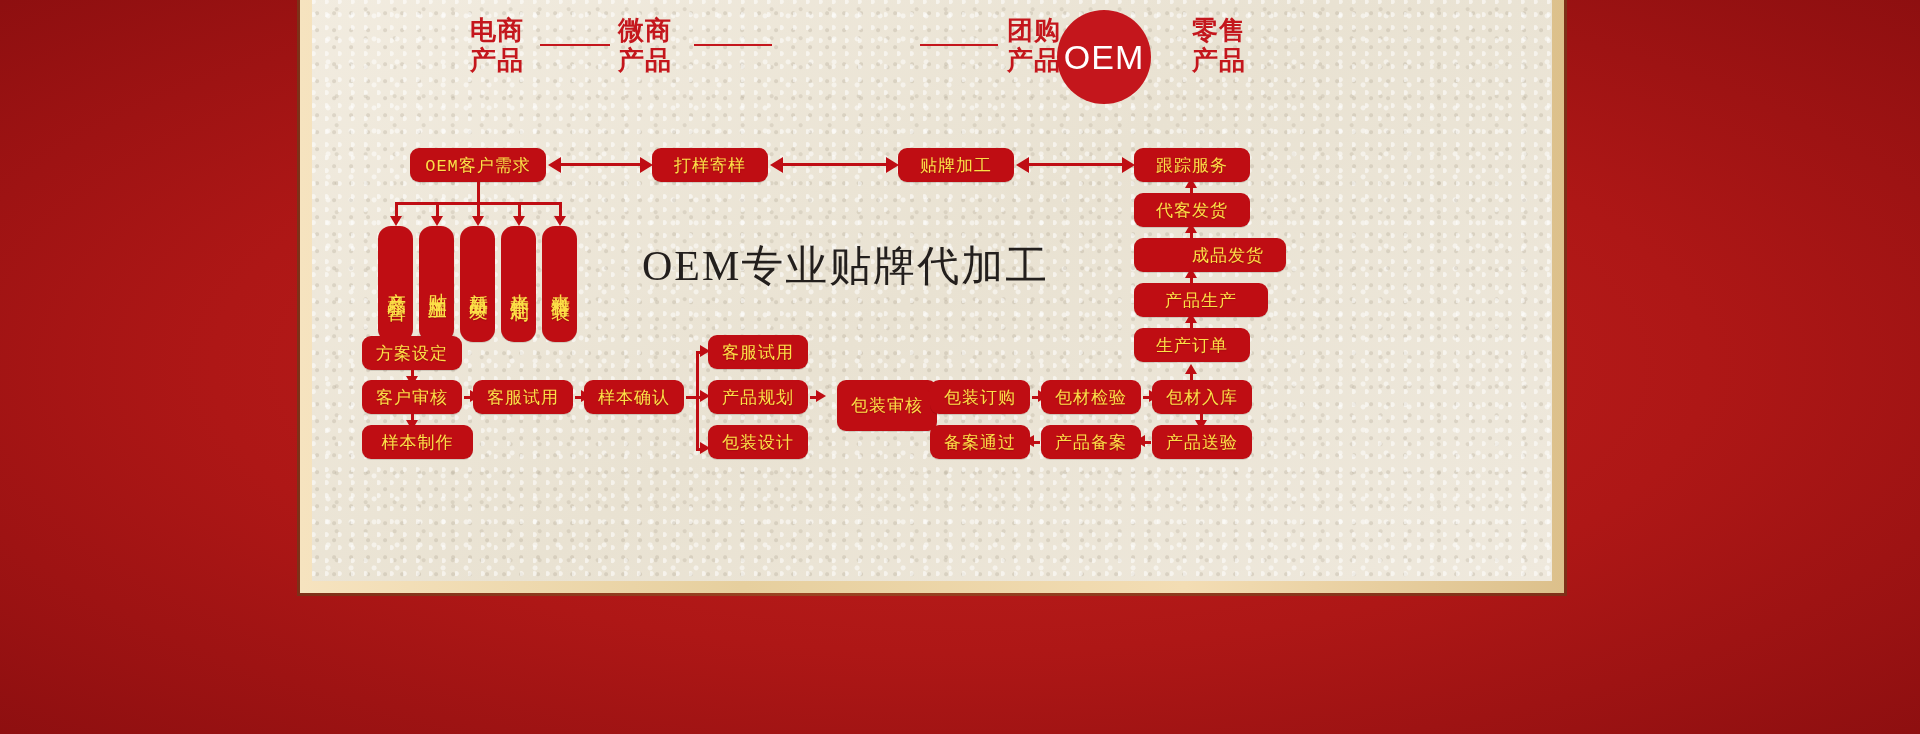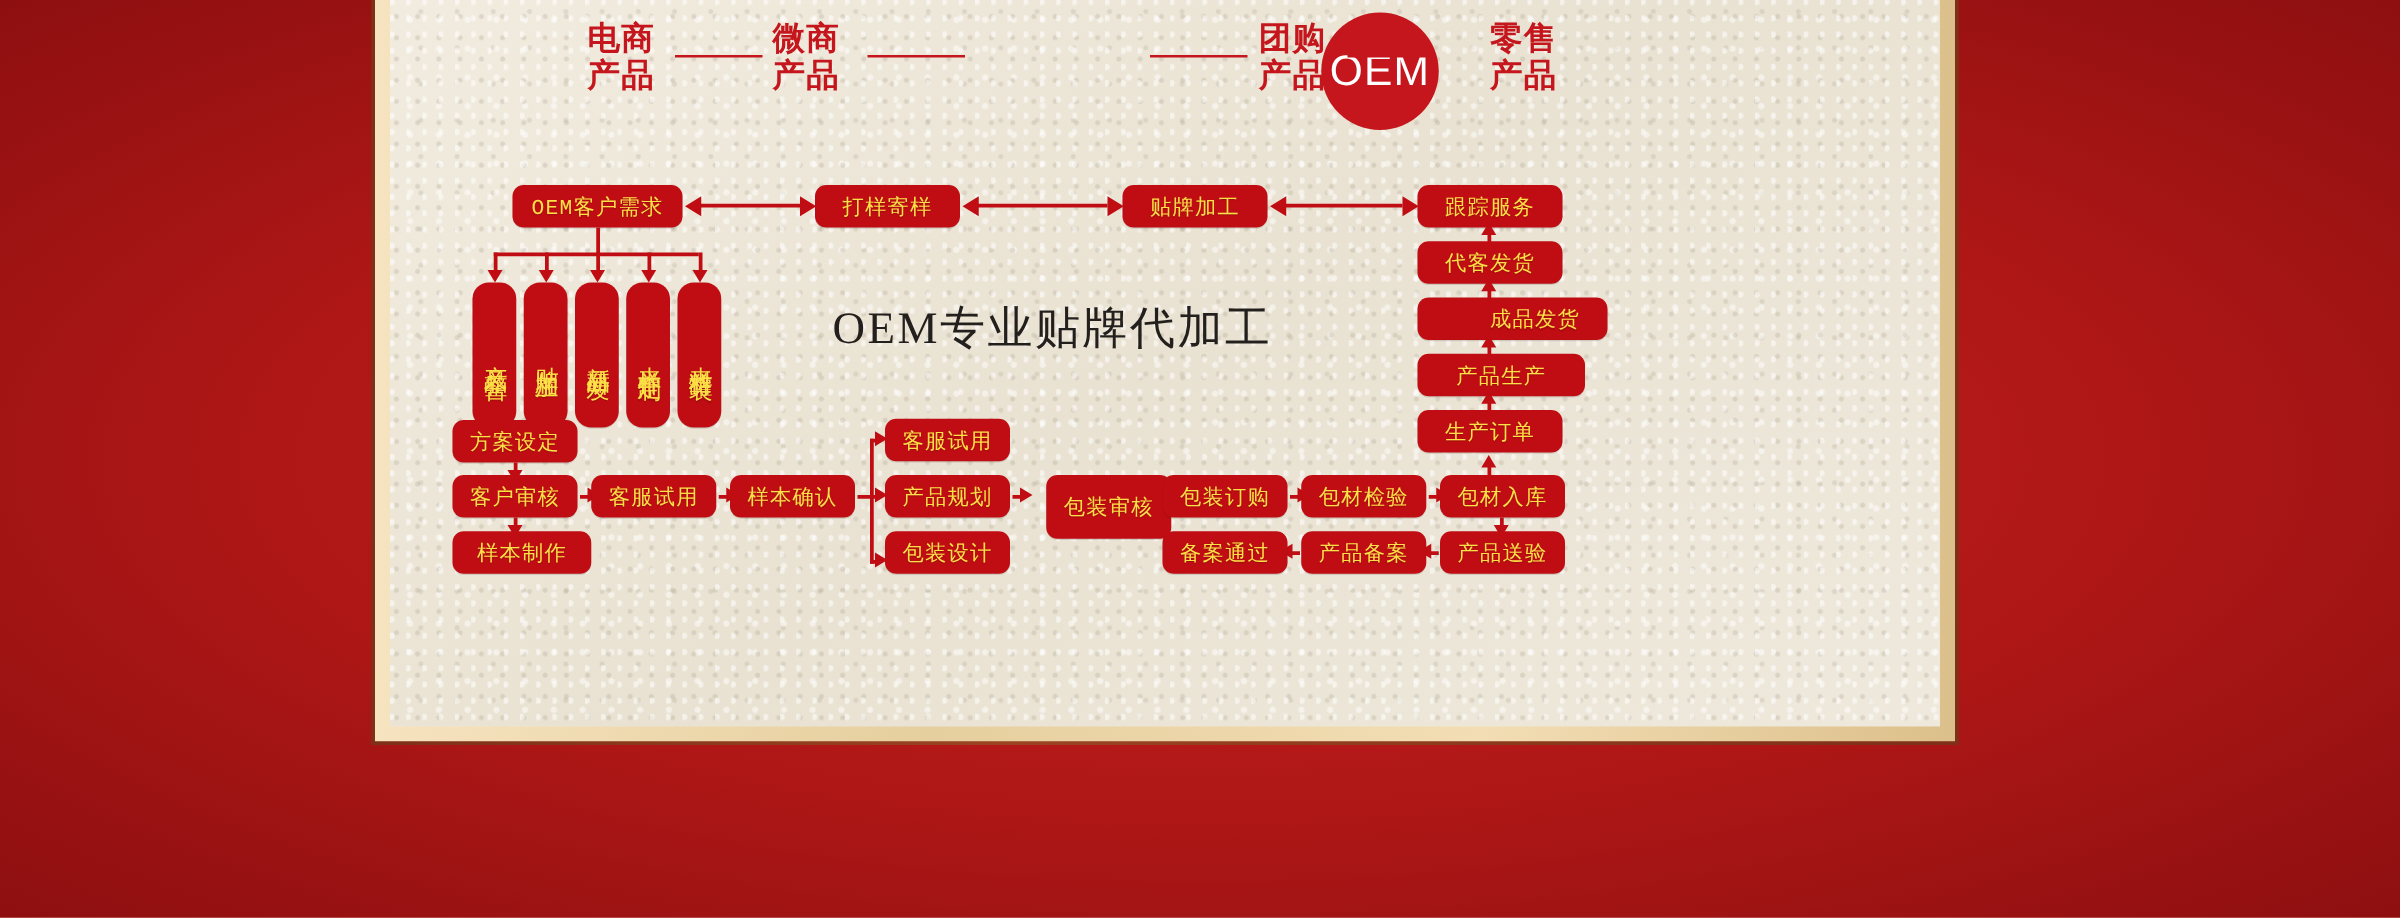--- a/index.html
+++ b/index.html
@@ -75,23 +75,23 @@
   .lnv{width:3px;}
   .ar{position:absolute;width:0;height:0;}
   .ar-r{border-top:6px solid transparent;border-bottom:6px solid transparent;border-left:10px solid #bf0d13;}
   .ar-l{border-top:6px solid transparent;border-bottom:6px solid transparent;border-right:10px solid #bf0d13;}
   .ar-u{border-left:6px solid transparent;border-right:6px solid transparent;border-bottom:10px solid #bf0d13;}
   .ar-d{border-left:6px solid transparent;border-right:6px solid transparent;border-top:10px solid #bf0d13;}
   .ar-r.big{border-top-width:8px;border-bottom-width:8px;border-left-width:13px;}
   .ar-l.big{border-top-width:8px;border-bottom-width:8px;border-right-width:13px;}
 
   #big-title{
-    position:absolute;left:330px;top:252px;width:400px;text-align:center;
+    position:absolute;left:330px;top:252px;width:400px;
     font-family:"Liberation Serif","DejaVu Serif",serif;
-    font-size:36px;color:#231f1d;letter-spacing:2px;white-space:nowrap;
+    font-size:42px;color:#231f1d;letter-spacing:2px;white-space:nowrap;
   }
 </style>
 </head>
 <body>
 
 <div id="stage">
   <div id="frame">
     <div id="frameGold">
       <div id="panel">
 

